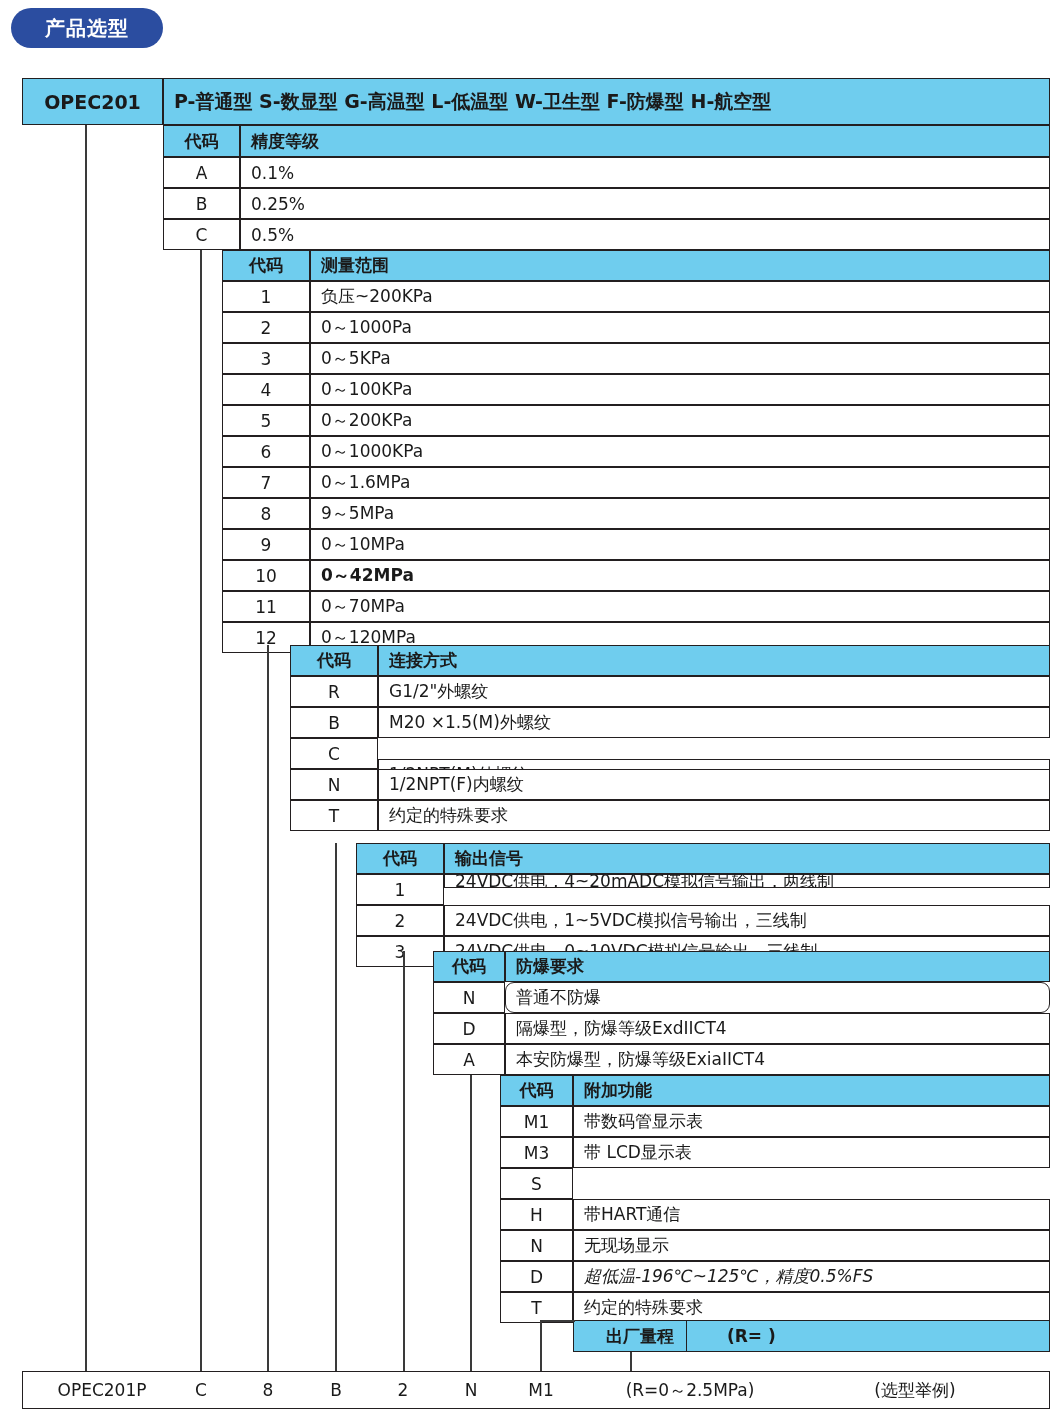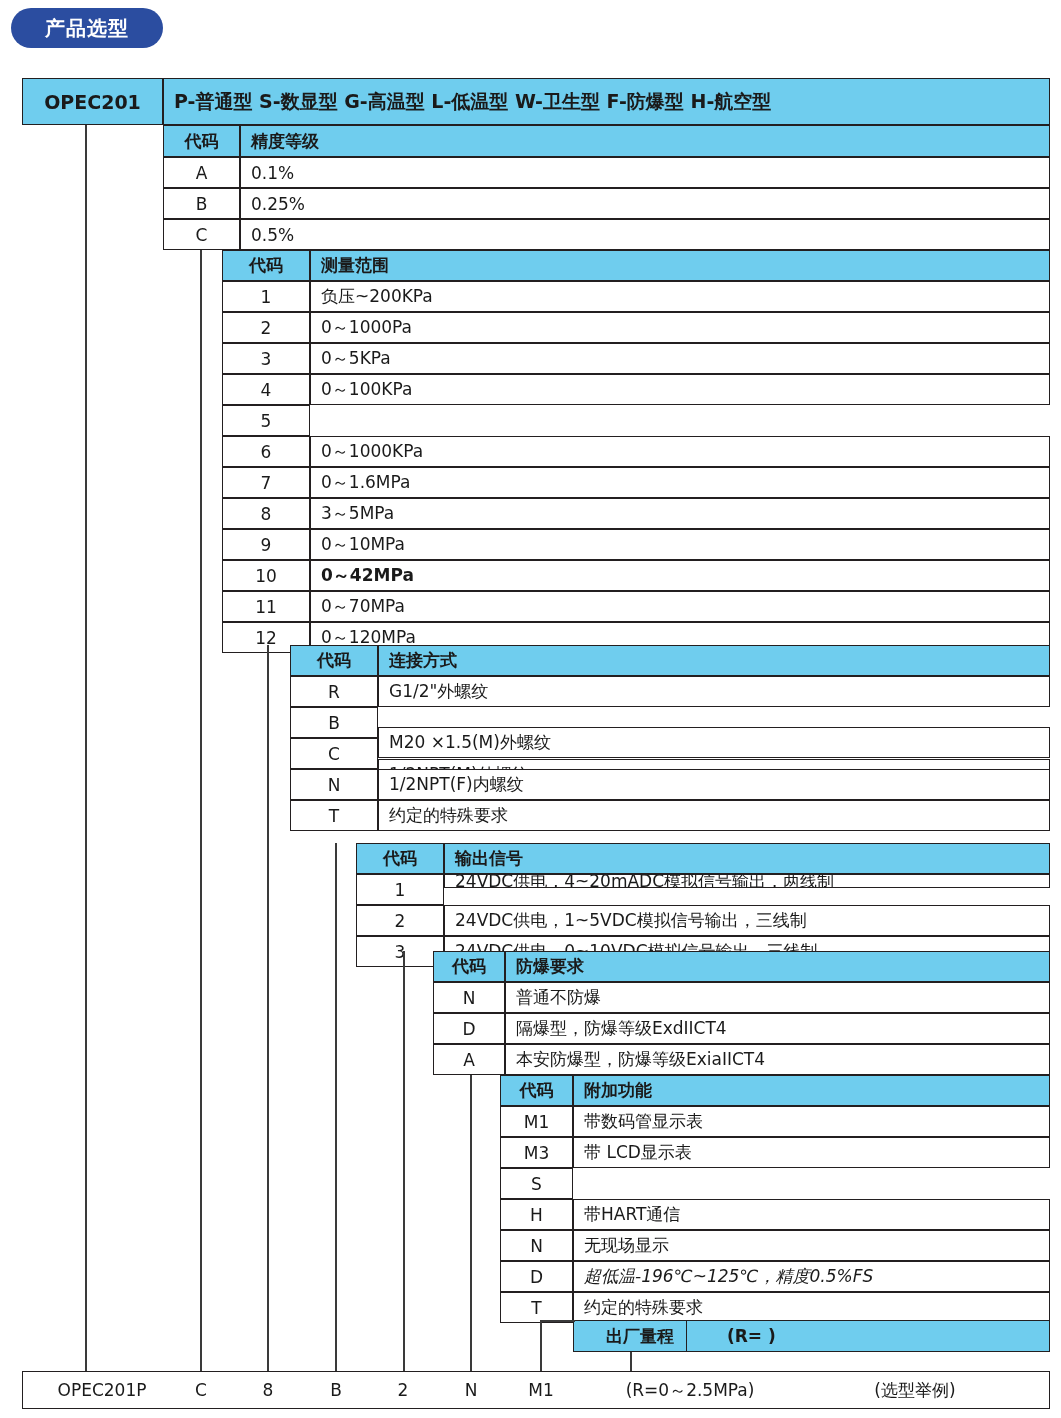--- a/index.html
+++ b/index.html
@@ -100,50 +100,51 @@
   <div class="cell ctr code" style="left:222px; top:312px; width:88px; height:31px;">2</div>
   <div class="cell lft" style="left:310px; top:312px; width:740px; height:31px;">0～1000Pa</div>
 
   <div class="cell ctr code" style="left:222px; top:343px; width:88px; height:31px;">3</div>
   <div class="cell lft" style="left:310px; top:343px; width:740px; height:31px;">0～5KPa</div>
 
   <div class="cell ctr code" style="left:222px; top:374px; width:88px; height:31px;">4</div>
   <div class="cell lft" style="left:310px; top:374px; width:740px; height:31px;">0～100KPa</div>
 
   <div class="cell ctr code" style="left:222px; top:405px; width:88px; height:31px;">5</div>
+  <div class="cell lft" style="left:310px; top:405px; width:740px; height:31px;">0～200KPa</div>
 
   <div class="cell ctr code" style="left:222px; top:436px; width:88px; height:31px;">6</div>
   <div class="cell lft" style="left:310px; top:436px; width:740px; height:31px;">0～1000KPa</div>
 
   <div class="cell ctr code" style="left:222px; top:467px; width:88px; height:31px;">7</div>
   <div class="cell lft" style="left:310px; top:467px; width:740px; height:31px;">0～1.6MPa</div>
 
   <div class="cell ctr code" style="left:222px; top:498px; width:88px; height:31px;">8</div>
-  <div class="cell lft" style="left:310px; top:498px; width:740px; height:31px;">3～5MPa</div>
+  <div class="cell lft" style="left:310px; top:498px; width:740px; height:31px;">9～5MPa</div>
 
   <div class="cell ctr code" style="left:222px; top:529px; width:88px; height:31px;">9</div>
   <div class="cell lft" style="left:310px; top:529px; width:740px; height:31px;">0～10MPa</div>
 
   <div class="cell ctr code" style="left:222px; top:560px; width:88px; height:31px;">10</div>
   <div class="cell lft" style="left:310px; top:560px; width:740px; height:31px;font-weight:bold;">0～42MPa</div>
 
   <div class="cell ctr code" style="left:222px; top:591px; width:88px; height:31px;">11</div>
   <div class="cell lft" style="left:310px; top:591px; width:740px; height:31px;">0～70MPa</div>
 
   <div class="cell ctr code" style="left:222px; top:622px; width:88px; height:31px;">12</div>
   <div class="cell lft" style="left:310px; top:622px; width:740px; height:31px;">0～120MPa</div>
 
   <div class="cell hdr ctr" style="left:290px; top:645px; width:88px; height:31px;">代码</div>
   <div class="cell hdr lft" style="left:378px; top:645px; width:672px; height:31px;">连接方式</div>
 
   <div class="cell ctr code" style="left:290px; top:676px; width:88px; height:31px;">R</div>
   <div class="cell lft" style="left:378px; top:676px; width:672px; height:31px;">G1/2"外螺纹</div>
 
   <div class="cell ctr code" style="left:290px; top:707px; width:88px; height:31px;">B</div>
-  <div class="cell lft" style="left:378px; top:707px; width:672px; height:31px;margin-top:20px;">M20 ×1.5(M)外螺纹</div>
+  <div class="cell lft" style="left:378px; top:707px; width:672px; height:31px;">M20 ×1.5(M)外螺纹</div>
 
   <div class="cell ctr code" style="left:290px; top:738px; width:88px; height:31px;">C</div>
   <div class="cell lft" style="left:378px; top:759px; width:672px; height:31px;">1/2NPT(M)外螺纹</div>
 
   <div class="cell ctr code" style="left:290px; top:769px; width:88px; height:31px;">N</div>
   <div class="cell lft" style="left:378px; top:769px; width:672px; height:31px;">1/2NPT(F)内螺纹</div>
 
   <div class="cell ctr code" style="left:290px; top:800px; width:88px; height:31px;">T</div>
   <div class="cell lft" style="left:378px; top:800px; width:672px; height:31px;">约定的特殊要求</div>
 
@@ -156,21 +157,21 @@
   <div class="cell ctr code" style="left:356px; top:905px; width:88px; height:31px;">2</div>
   <div class="cell lft" style="left:444px; top:905px; width:606px; height:31px;">24VDC供电，1~5VDC模拟信号输出，三线制</div>
 
   <div class="cell ctr code" style="left:356px; top:936px; width:88px; height:31px;">3</div>
   <div class="cell lft" style="left:444px; top:936px; width:606px; height:31px;">24VDC供电，0~10VDC模拟信号输出，三线制</div>
 
   <div class="cell hdr ctr" style="left:433px; top:951px; width:72px; height:31px;">代码</div>
   <div class="cell hdr lft" style="left:505px; top:951px; width:545px; height:31px;">防爆要求</div>
 
   <div class="cell ctr code" style="left:433px; top:982px; width:72px; height:31px;">N</div>
-  <div class="cell lft" style="left:505px; top:982px; width:545px; height:31px;">普通不防爆</div>
+  <div class="cell lft" style="left:505px; top:982px; width:545px; height:31px;border-radius:9px;">普通不防爆</div>
 
   <div class="cell ctr code" style="left:433px; top:1013px; width:72px; height:31px;">D</div>
   <div class="cell lft" style="left:505px; top:1013px; width:545px; height:31px;">隔爆型，防爆等级ExdIICT4</div>
 
   <div class="cell ctr code" style="left:433px; top:1044px; width:72px; height:31px;">A</div>
   <div class="cell lft" style="left:505px; top:1044px; width:545px; height:31px;">本安防爆型，防爆等级ExiaIICT4</div>
 
   <div class="cell hdr ctr" style="left:500px; top:1075px; width:73px; height:31px;">代码</div>
   <div class="cell hdr lft" style="left:573px; top:1075px; width:477px; height:31px;">附加功能</div>
 

